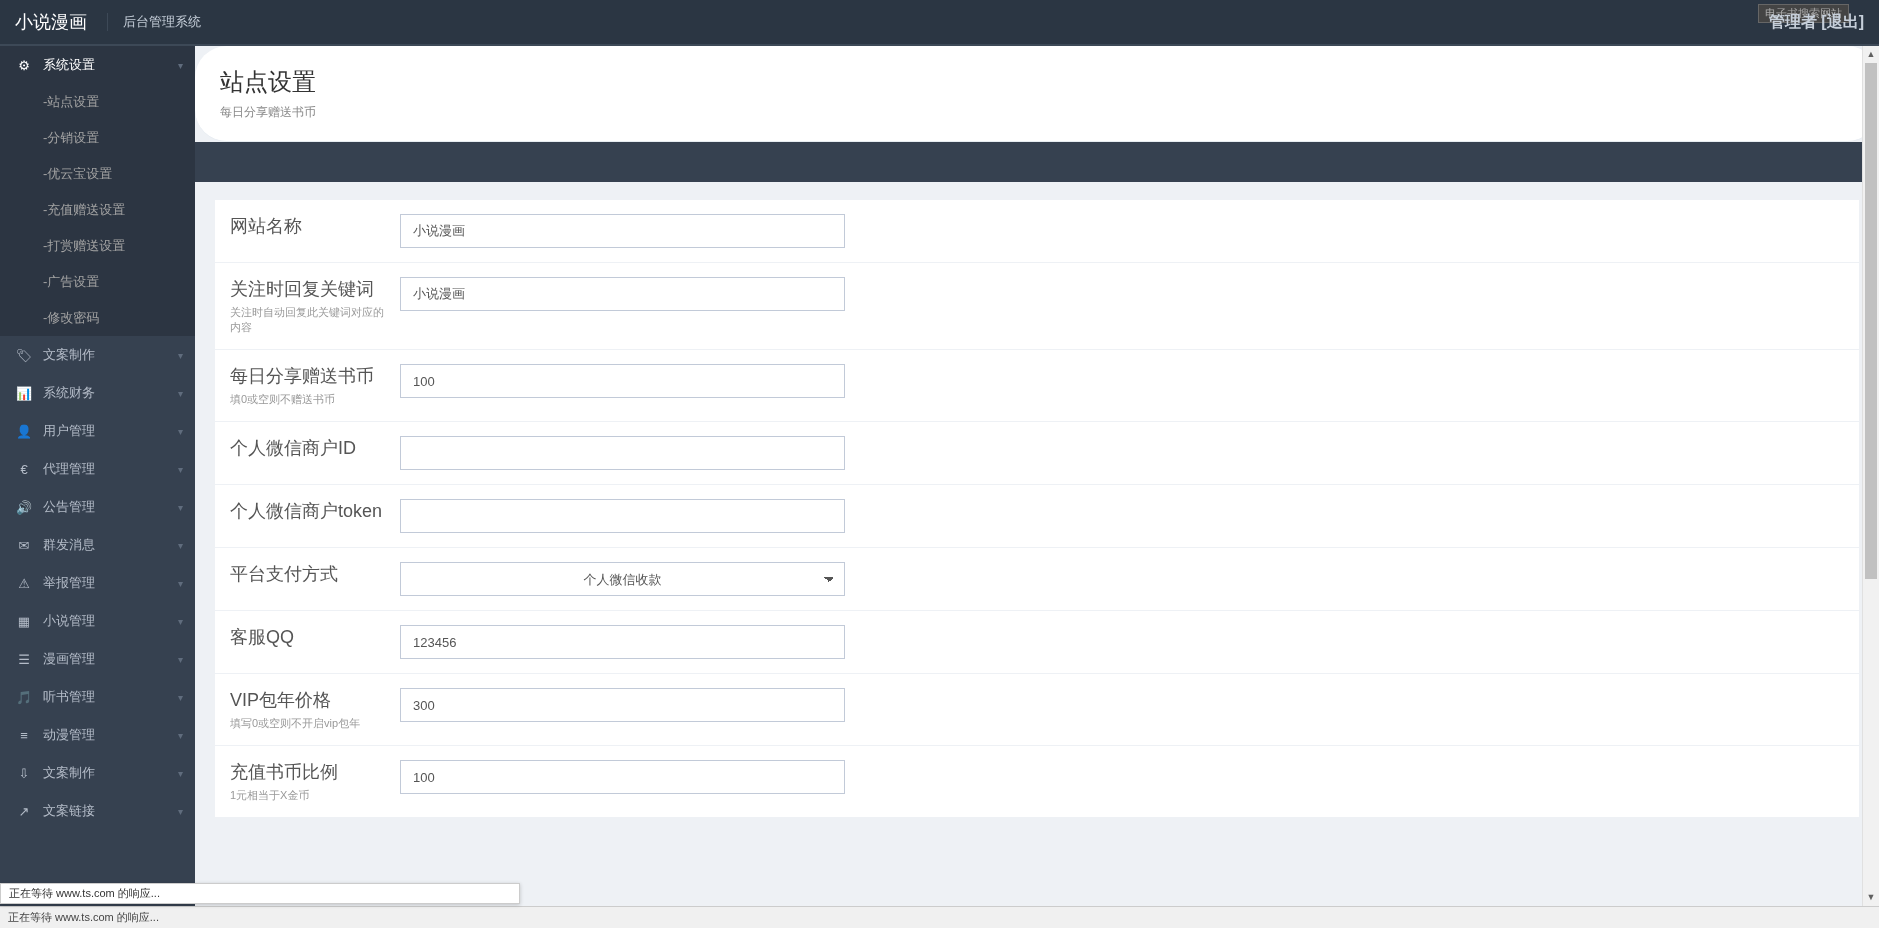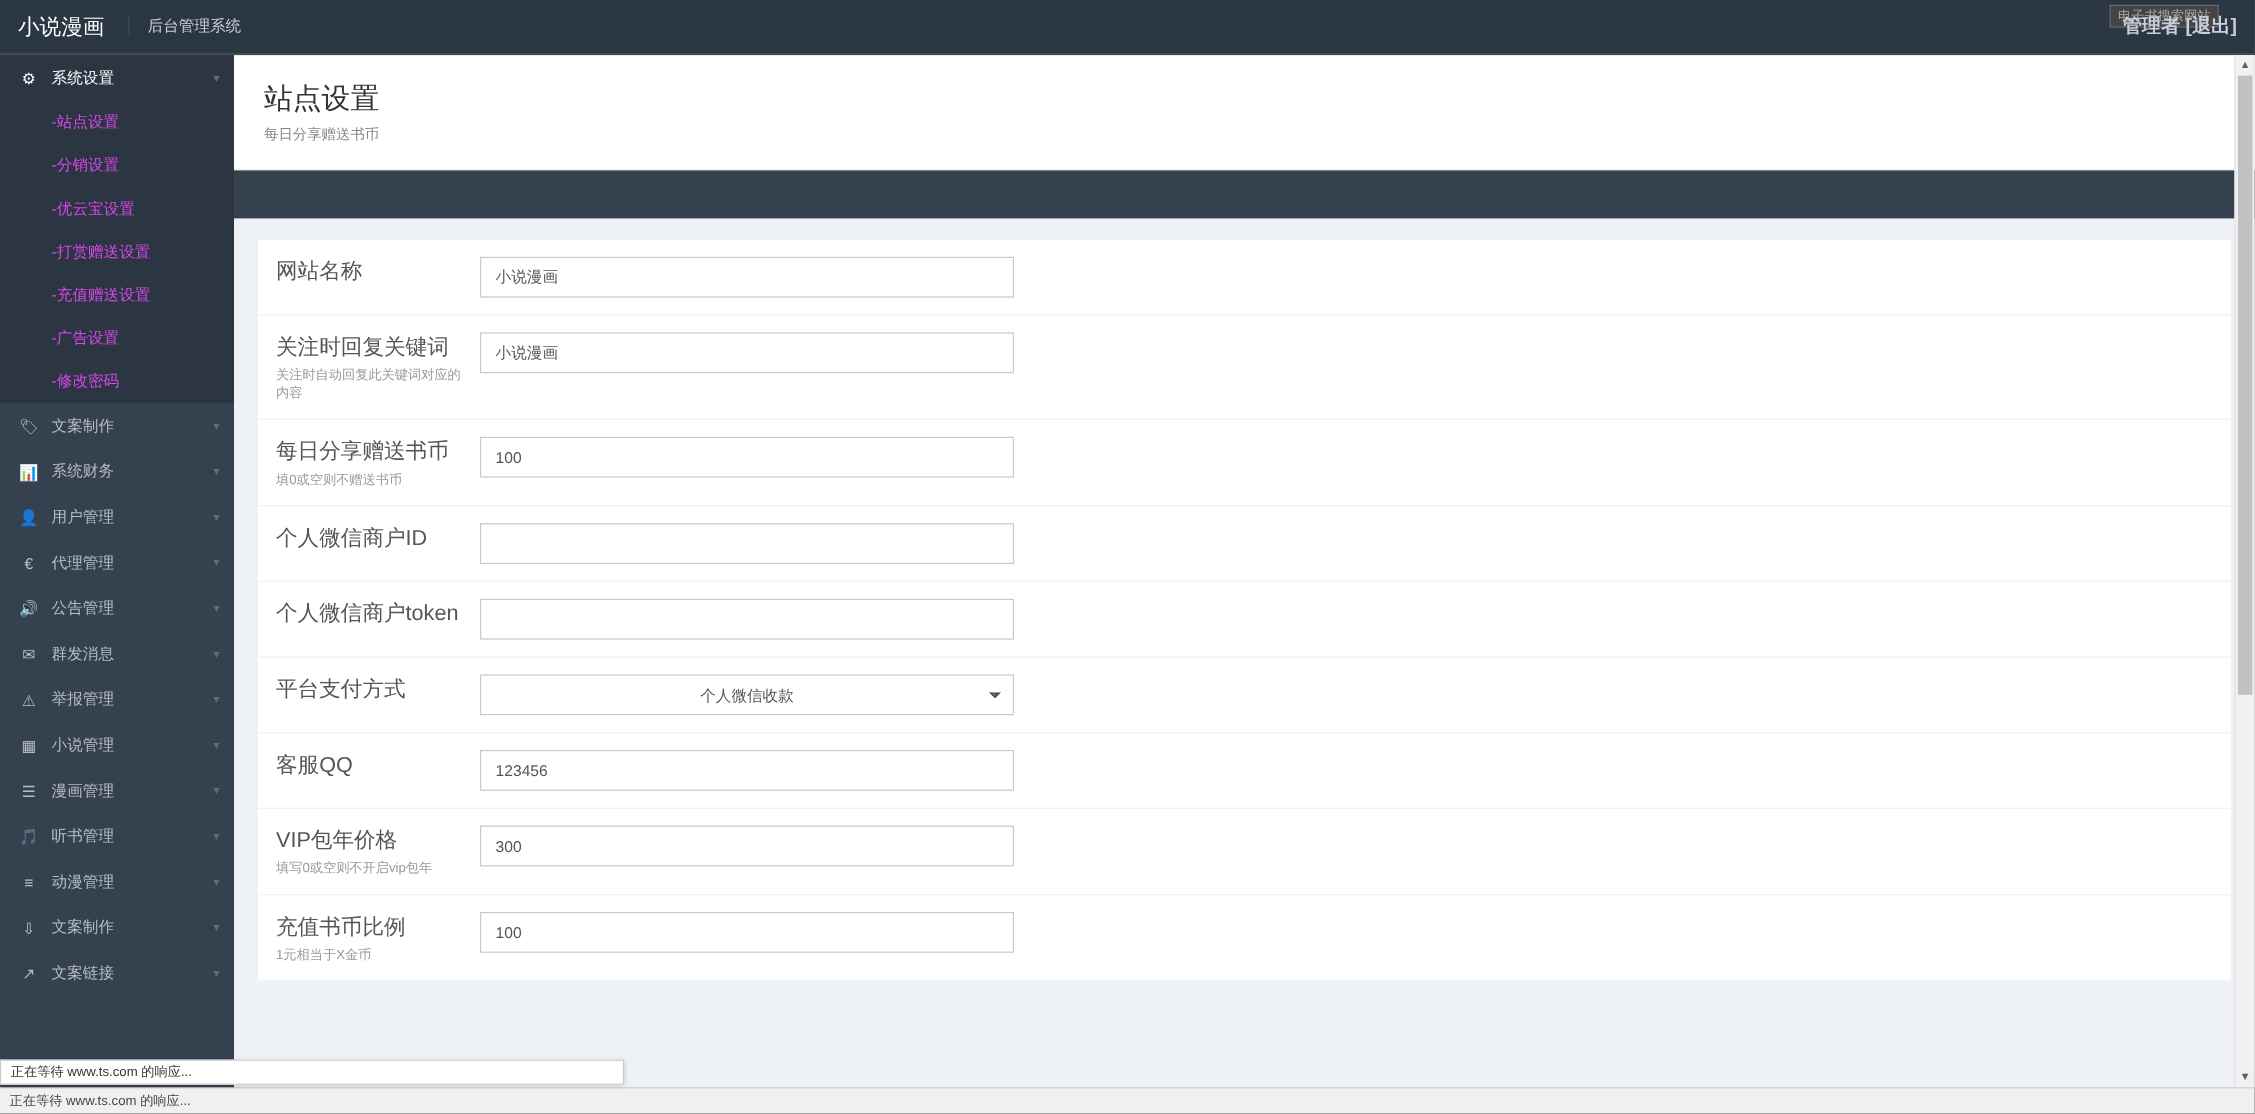--- a/index.html
+++ b/index.html
@@ -13,24 +13,24 @@
   .topbar-badge { position: absolute; right: 30px; top: 4px; background: #444; color: #aaa; font-size: 11px; padding: 1px 6px; border: 1px solid #666; }
   
   .layout { display: flex; height: calc(100vh - 46px - 22px); }
   
   .sidebar { width: 195px; background: #364150; flex-shrink: 0; overflow-y: auto; }
   .side-item { display: flex; align-items: center; padding: 10px 15px; color: #b4bcc8; cursor: pointer; position: relative; font-size: 13px; }
   .side-item.active { background: #2c3542; color: #fff; }
   .side-icon { width: 18px; margin-right: 10px; text-align: center; font-style: normal; }
   .side-chevron { position: absolute; right: 12px; font-size: 10px; color: #606c7d; }
   .submenu { background: #2c3542; }
-  .submenu .sub-item { padding: 9px 15px 9px 43px; color: #d946ef; cursor: pointer; font-size: 13px; }
+  .submenu .sub-item { padding: 9px 15px 9px 43px; color: #a3a3a3; cursor: pointer; font-size: 13px; }
   
   .content { flex: 1; background: #eef1f5; overflow-y: auto; position: relative; }
-  .page-head { background: #fff; padding: 20px 25px; border-bottom: 1px solid #e7ecf1; }
+  .page-head { background: #fff; padding: 20px 25px; border-bottom: 1px solid #e7ecf1; border-radius: 32px; }
   .page-title { font-size: 24px; color: #333; font-weight: 400; margin-bottom: 6px; }
   .page-desc { font-size: 12px; color: #888; }
   
   .page-bar { height: 40px; background: #364150; }
   
   .form-wrap { margin: 18px 20px; background: #fff; }
   .form-row { display: flex; border-bottom: 1px solid #eef1f5; padding: 14px 0; }
   .form-label { width: 185px; padding-left: 15px; padding-right: 10px; }
   .label-main { font-size: 18px; color: #555; }
   .label-sub { font-size: 11px; color: #999; margin-top: 4px; }
@@ -62,22 +62,22 @@
   <div class="sidebar" id="sidebar">
       <div class="side-item active">
         <span class="side-icon">⚙</span>
         <span>系统设置</span>
         <span class="side-chevron">▾</span>
       </div>
       <div class="submenu">
         <div class="sub-item">-站点设置</div>
         <div class="sub-item">-分销设置</div>
         <div class="sub-item">-优云宝设置</div>
+        <div class="sub-item">-充值赠送设置</div>
         <div class="sub-item">-打赏赠送设置</div>
-        <div class="sub-item">-充值赠送设置</div>
         <div class="sub-item">-广告设置</div>
         <div class="sub-item">-修改密码</div>
       </div>
       <div class="side-item">
         <span class="side-icon">🏷</span>
         <span>文案制作</span>
         <span class="side-chevron">▾</span>
       </div>
       <div class="side-item">
         <span class="side-icon">📊</span>

